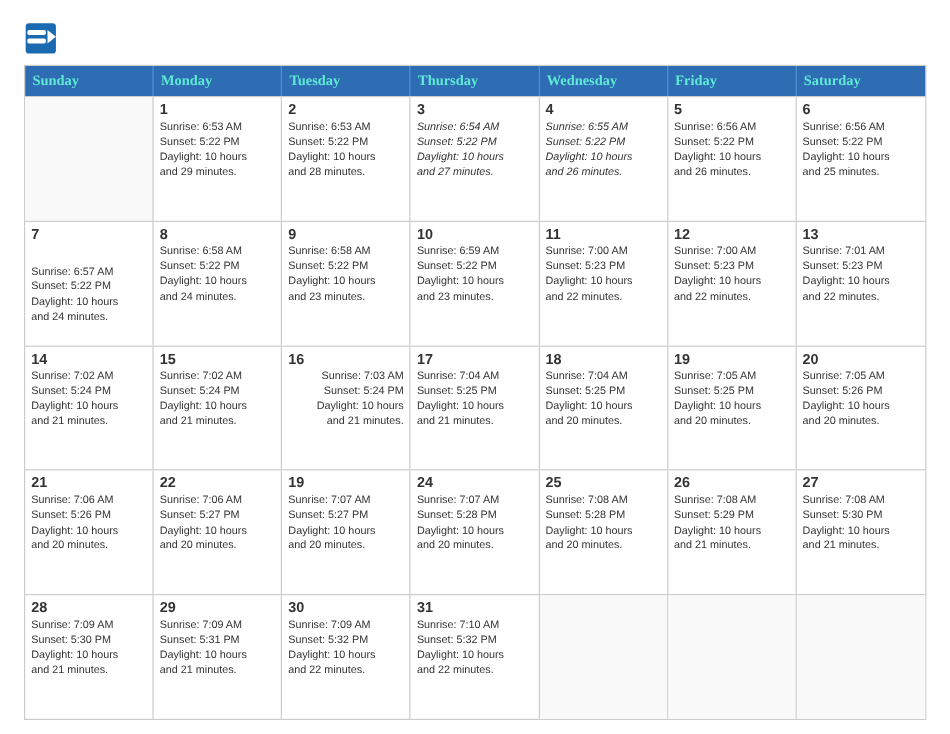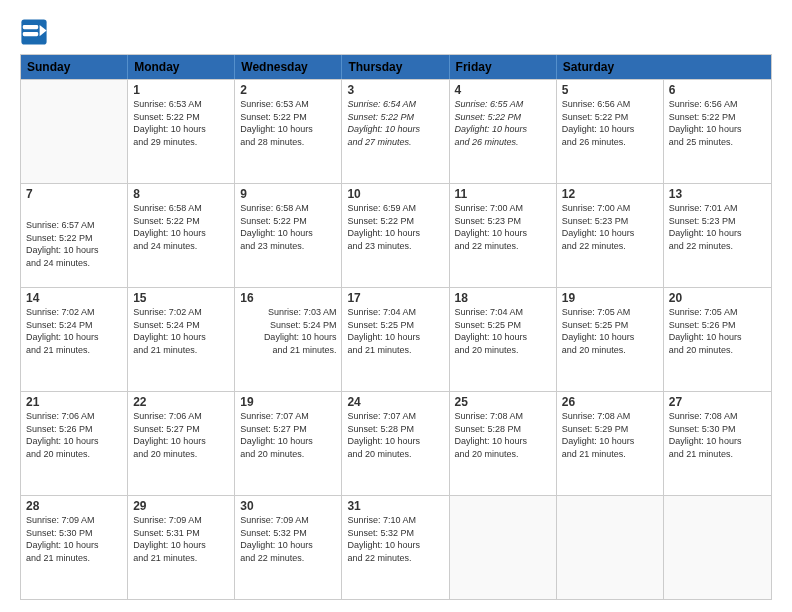--- a/index.html
+++ b/index.html
@@ -59,26 +59,27 @@
       display: flex;
       flex-direction: column;
       border: 1px solid #ccc;
     }
     .cal-header-row {
       display: grid;
       grid-template-columns: repeat(7, 1fr);
       background: #2e6db4;
     }
     .cal-header-cell {
-      color: #000000;
+      color: #5eead4;
       font-size: 12px;
       font-weight: bold;
       padding: 5px 6px;
       text-align: left;
       border-right: 1px solid #5590cc;
+      font-family: Liberation Serif, serif;
     }
     .cal-header-cell:last-child { border-right: none; }
     .cal-body {
       flex: 1;
       display: flex;
       flex-direction: column;
     }
     .cal-row {
       flex: 1;
       display: grid;
@@ -128,22 +129,23 @@
     <div class="title-block">
       <div class="cal-title"></div>
       <div class="cal-subtitle"></div>
     </div>
   </div>
 
   <div class="calendar">
     <div class="cal-header-row" id="cal-header">
         <div class="cal-header-cell">Sunday</div>
         <div class="cal-header-cell">Monday</div>
+        <div class="cal-header-cell">Tuesday</div>
+        <div class="cal-header-cell">Thursday</div>
         <div class="cal-header-cell">Wednesday</div>
-        <div class="cal-header-cell">Thursday</div>
         <div class="cal-header-cell">Friday</div>
         <div class="cal-header-cell">Saturday</div>
       </div>
     <div class="cal-body" id="cal-body">
         <div class="cal-row">
           <div class="cal-cell empty"></div>
           <div class="cal-cell">
             <span class="day-num">1</span>
             <div class="cell-info" style="white-space: pre-line;">Sunrise: 6:53 AM
 Sunset: 5:22 PM

